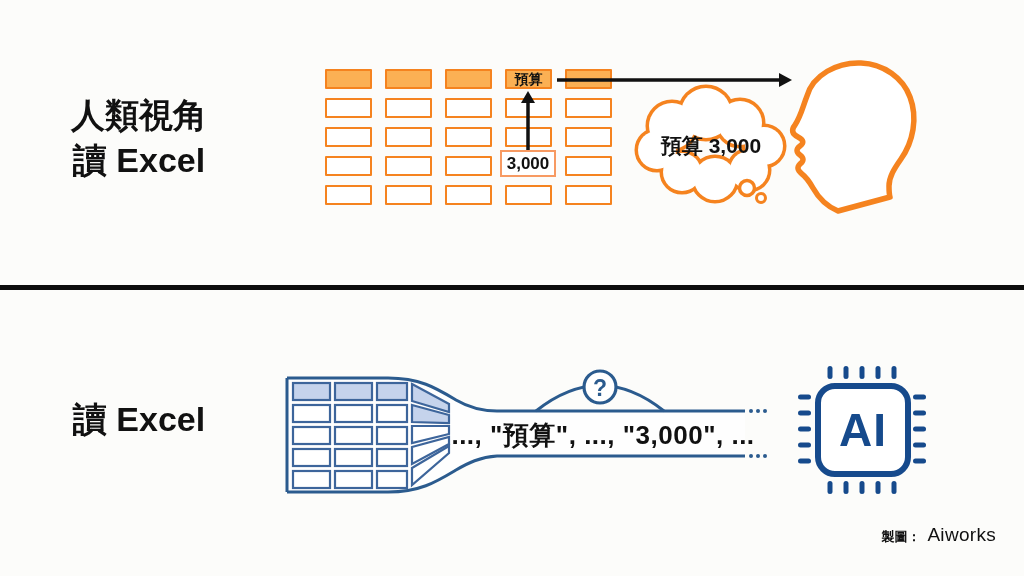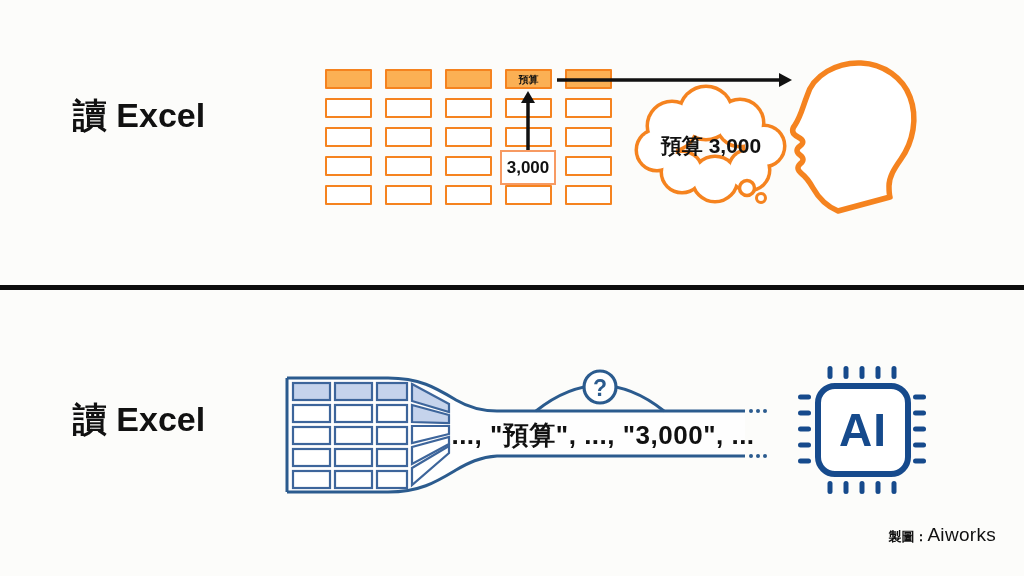--- a/index.html
+++ b/index.html
@@ -22,47 +22,48 @@
   #ai-title{left:19px;top:397px;}
 
   
   #human-grid{position:absolute;left:325px;top:69px;display:grid;
     grid-template-columns:repeat(5,47px);grid-auto-rows:20px;gap:9px 13px;}
   #human-grid .cell{border:2px solid var(--orange);background:#FFFFFF;border-radius:1px;}
   #human-grid .cell.hdr{background:var(--orange-fill);border-width:2.5px;}
 
   #budget-header-label{position:absolute;left:505px;top:69px;width:47px;height:21px;
     display:flex;align-items:center;justify-content:center;
-    font-size:10px;font-weight:bold;color:var(--ink);}
-  #value-cell{position:absolute;left:500px;top:150px;width:56px;height:35px;
+    font-size:14px;font-weight:bold;color:var(--ink);}
+  #value-cell{position:absolute;left:500px;top:150px;width:56px;height:27px;
     background:#FFFFFF;border:2px solid var(--orange-light);
     display:flex;align-items:center;justify-content:center;
     font-size:17px;font-weight:bold;color:var(--ink);}
 
   
   #divider{position:absolute;left:0;top:285px;width:1024px;height:5px;background:#0D0D0D;}
 
   
-  #credit{position:absolute;top:524px;right:28px;display:flex;align-items:baseline;gap:0;}
+  #credit{position:absolute;top:524px;right:28px;display:flex;align-items:baseline;gap:7px;}
   #credit .prefix{font-size:13px;font-weight:bold;color:var(--ink);}
   #credit .brand{font-size:19px;font-weight:normal;letter-spacing:.3px;color:var(--ink);}
 
   
   text{font-family:"Liberation Sans","DejaVu Sans",sans-serif;}
   .bubble-text{font-size:21px;font-weight:bold;fill:var(--ink);}
   .stream-text{font-size:26px;font-weight:bold;fill:var(--ink);letter-spacing:.5px;}
   .qmark-text{font-size:23px;font-weight:bold;fill:var(--blue);}
   .chip-text{font-size:46px;font-weight:bold;fill:var(--chip-blue);letter-spacing:1px;}
 </style>
 </head>
 <body>
 
 <div id="stage">
 
   <div class="sec-title" id="human-title">
+    <div>人類視角</div>
     <div>讀 Excel</div>
   </div>
 
   <div id="human-grid">
       <div class="cell hdr"></div>
       <div class="cell hdr"></div>
       <div class="cell hdr"></div>
       <div class="cell hdr"></div>
       <div class="cell hdr"></div>
       <div class="cell"></div>

